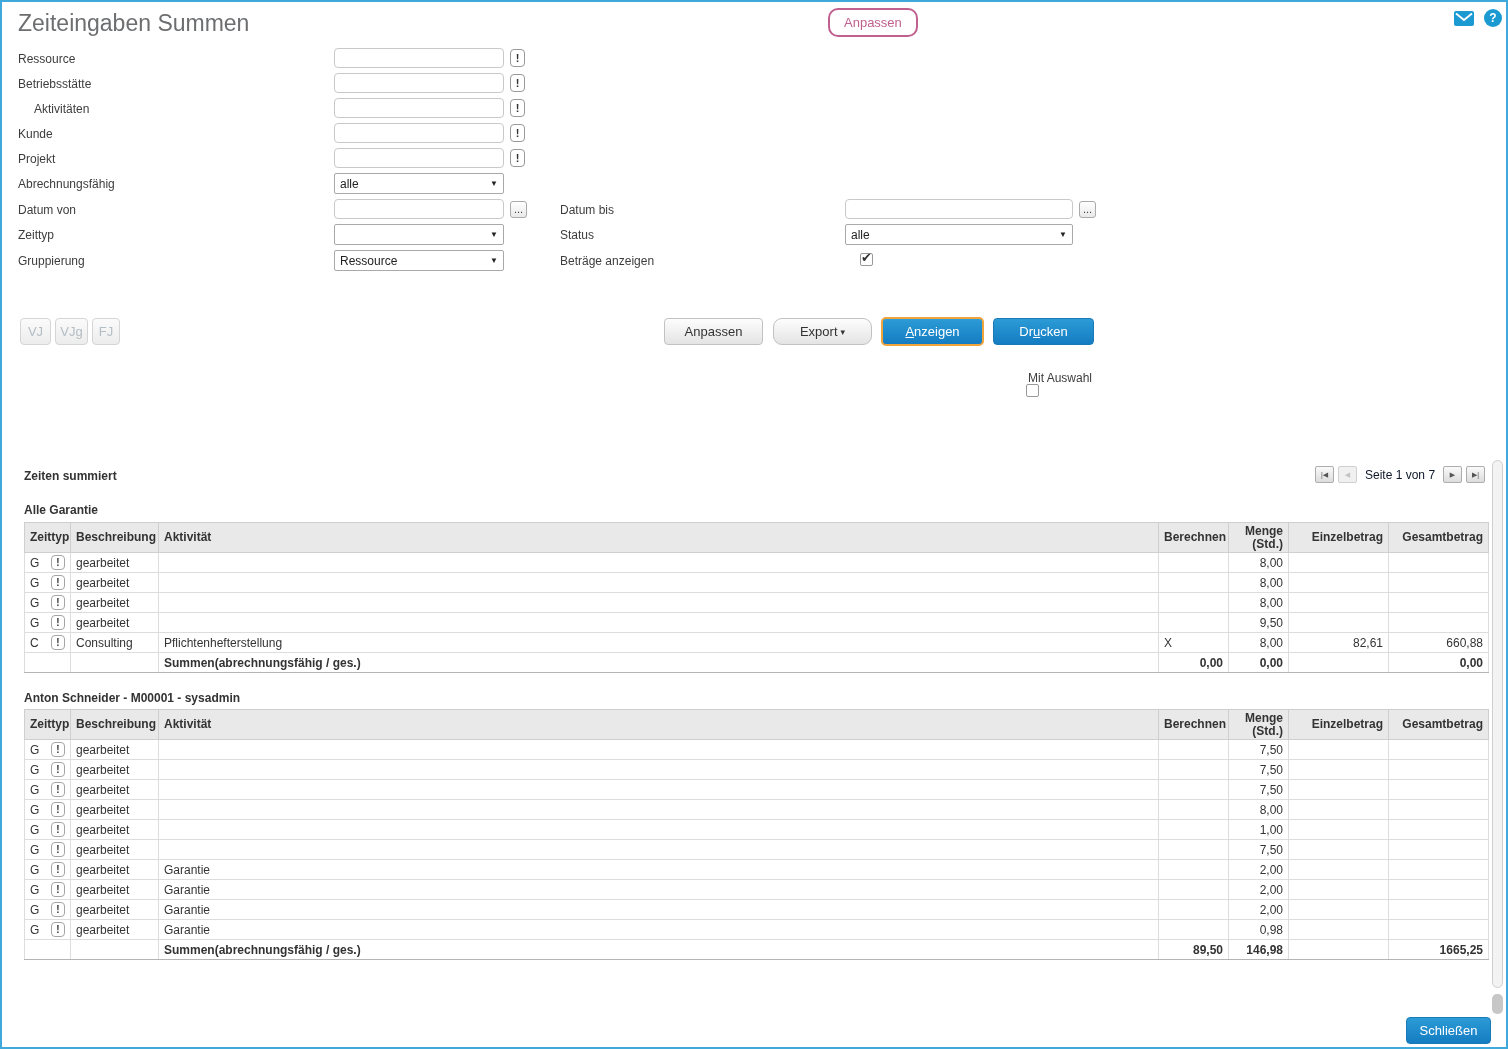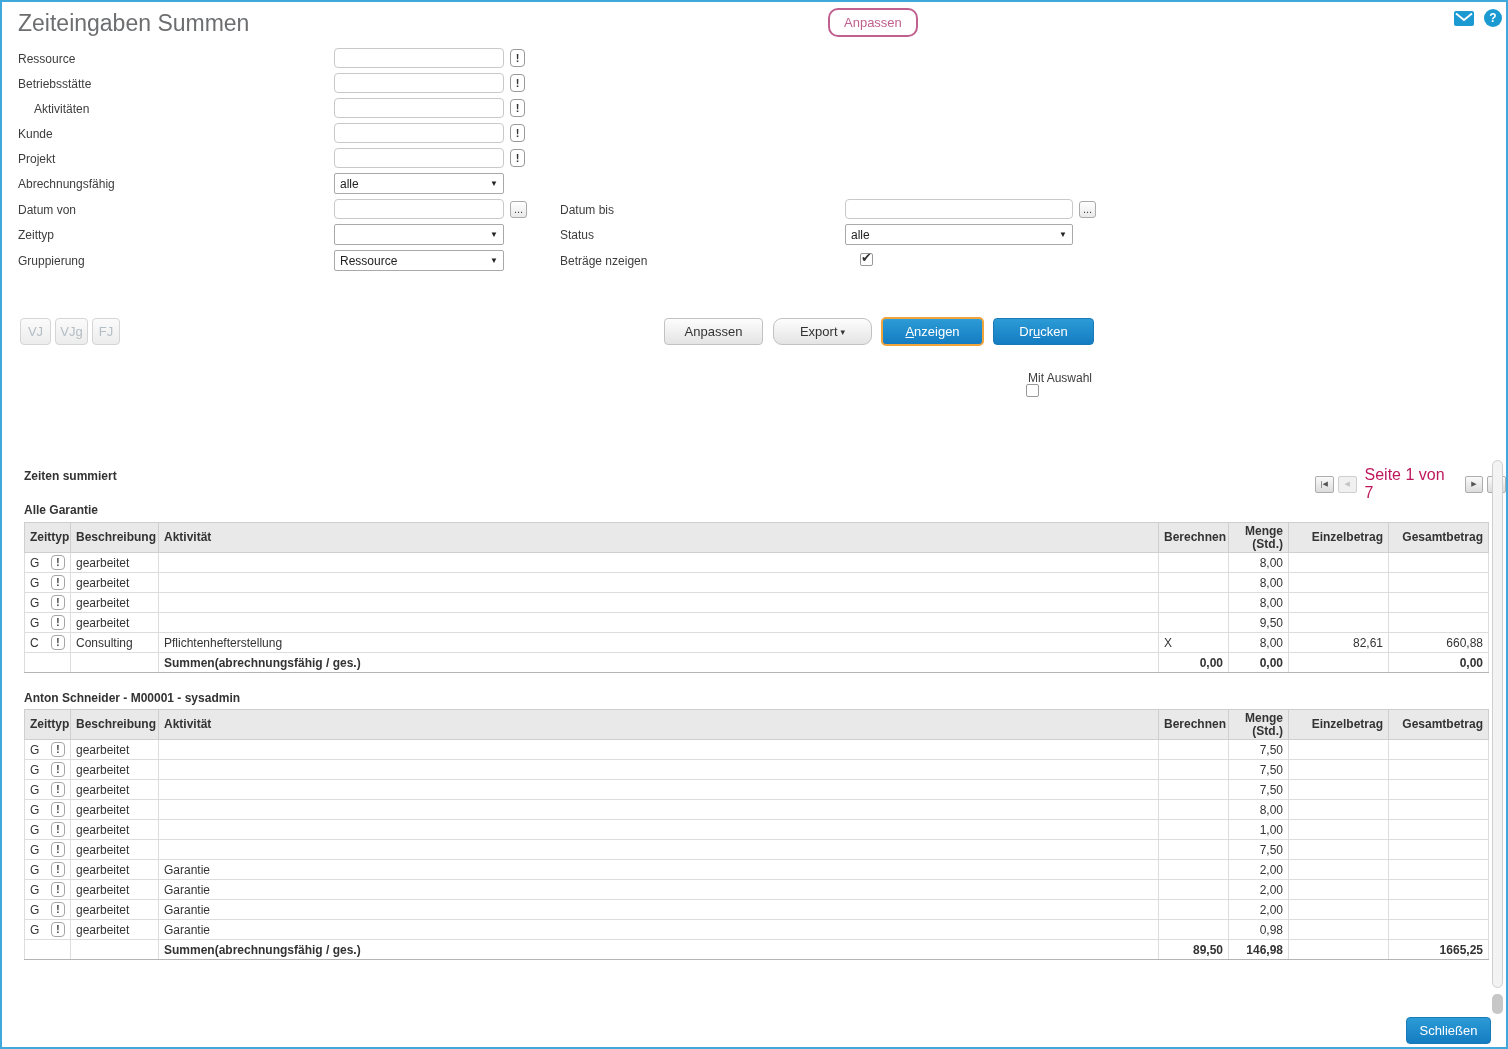--- a/index.html
+++ b/index.html
@@ -26,21 +26,21 @@
   .btn-gray { background:linear-gradient(#fdfdfd,#e4e4e4); border:1px solid #c2c2c2; color:#333; }
   .btn-blue { background:linear-gradient(#2c9bd6,#147cc2); border:1px solid #1a7ab8; color:#fff; }
   .btn-anzeigen { border:2px solid #f0a43c; border-radius:5px; background:linear-gradient(#2c9bd6,#147cc2); color:#fff; }
   .u { text-decoration:underline; }
   .export-caret { font-size:9px; margin-left:3px; }
 
   .section-title { font-size:12px; font-weight:bold; color:#333; }
   .pagination { display:flex; align-items:center; gap:4px; }
   .pg-btn { width:19px; height:17px; border:1px solid #adadad; border-radius:2px; background:linear-gradient(#fafafa,#dcdcdc); color:#555; font-size:7px; display:flex; align-items:center; justify-content:center; padding:0; cursor:pointer; }
   .pg-btn.disabled { color:#c3c3c3; border-color:#cfcfcf; background:#f0f0f0; }
-  .pg-text { font-size:16px; color:#be185d; margin:0 4px; }
+  .pg-text { font-size:12px; color:#0f172a; margin:0 4px; }
 
   .data-table { border-collapse:collapse; width:1464px; table-layout:fixed; font-size:12px; color:#333; }
   .data-table th { background:#e9e9e9; font-weight:bold; text-align:left; padding:0 5px; border:1px solid #cfcfcf; height:30px; line-height:13px; }
   .data-table th.num { text-align:right; }
   .data-table td { border:1px solid #ddd; padding:0 5px; height:20px; overflow:hidden; white-space:nowrap; }
   .data-table td.num { text-align:right; }
   .summen td { font-weight:bold; border-bottom:1px solid #b5b5b5; }
   .zt-cell { display:flex; align-items:center; justify-content:space-between; }
   .row-excl { width:14px; height:15px; border:1px solid #a5a5a5; border-radius:4px; font-size:10px; font-weight:bold; color:#333; text-align:center; line-height:13px; background:#fff; cursor:pointer; }
 
@@ -121,21 +121,21 @@
     <span>alle</span>
     <span class="caret">▼</span>
   </div>
 
   <div class="abs filter-label" style="left:16px; top:252px;">Gruppierung</div>
   <div class="abs tselect" style="left:332px; top:248px; width:170px;">
     <span>Ressource</span>
     <span class="caret">▼</span>
   </div>
 
-  <div class="abs filter-label" style="left:558px; top:252px;">Beträge nzeigen</div>
+  <div class="abs filter-label" style="left:558px; top:252px;">Beträge anzeigen</div>
   <div class="abs checkbox" style="left:843px; top:251px;">
     <span class="check">✔</span>
   </div>
 
   <button class="abs btn btn-disabled" style="left:18px; top:316px; width:31px; height:27px;">VJ</button>
   <button class="abs btn btn-disabled" style="left:53px; top:316px; width:33px; height:27px;">VJg</button>
   <button class="abs btn btn-disabled" style="left:90px; top:316px; width:28px; height:27px;">FJ</button>
 
   <button class="abs btn btn-gray" style="left:662px; top:316px; width:99px; height:27px;">Anpassen</button>
   <button class="abs btn btn-gray" style="left:771px; top:316px; width:99px; height:27px;border-radius:9px;">

